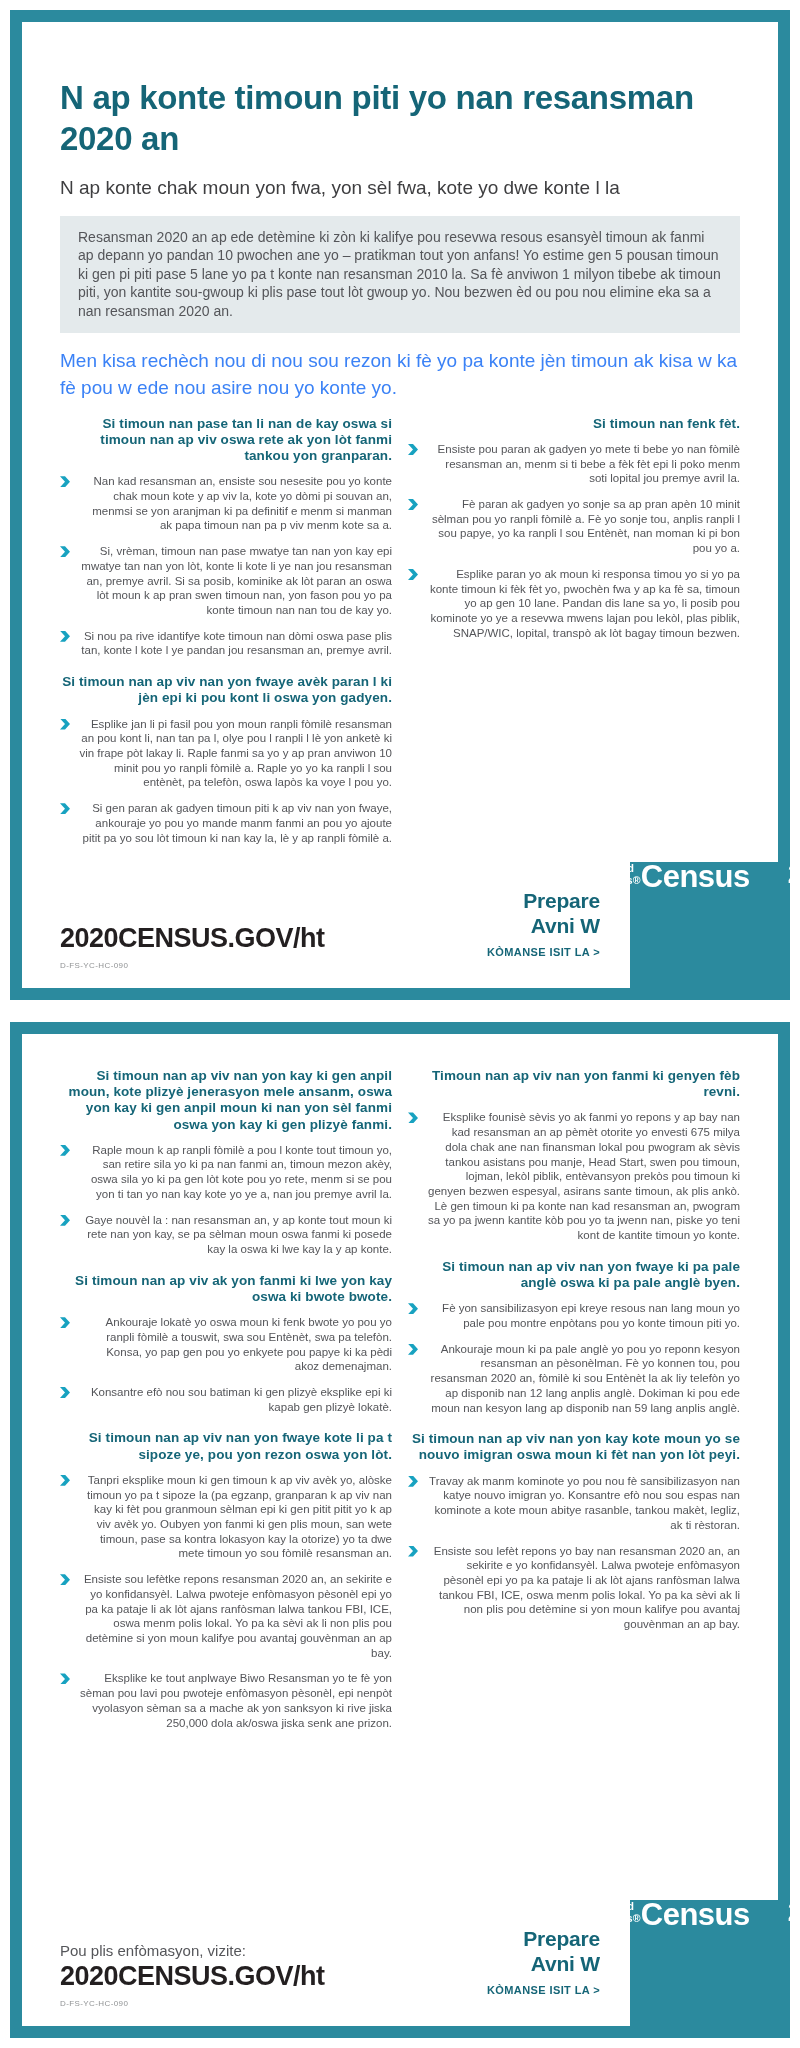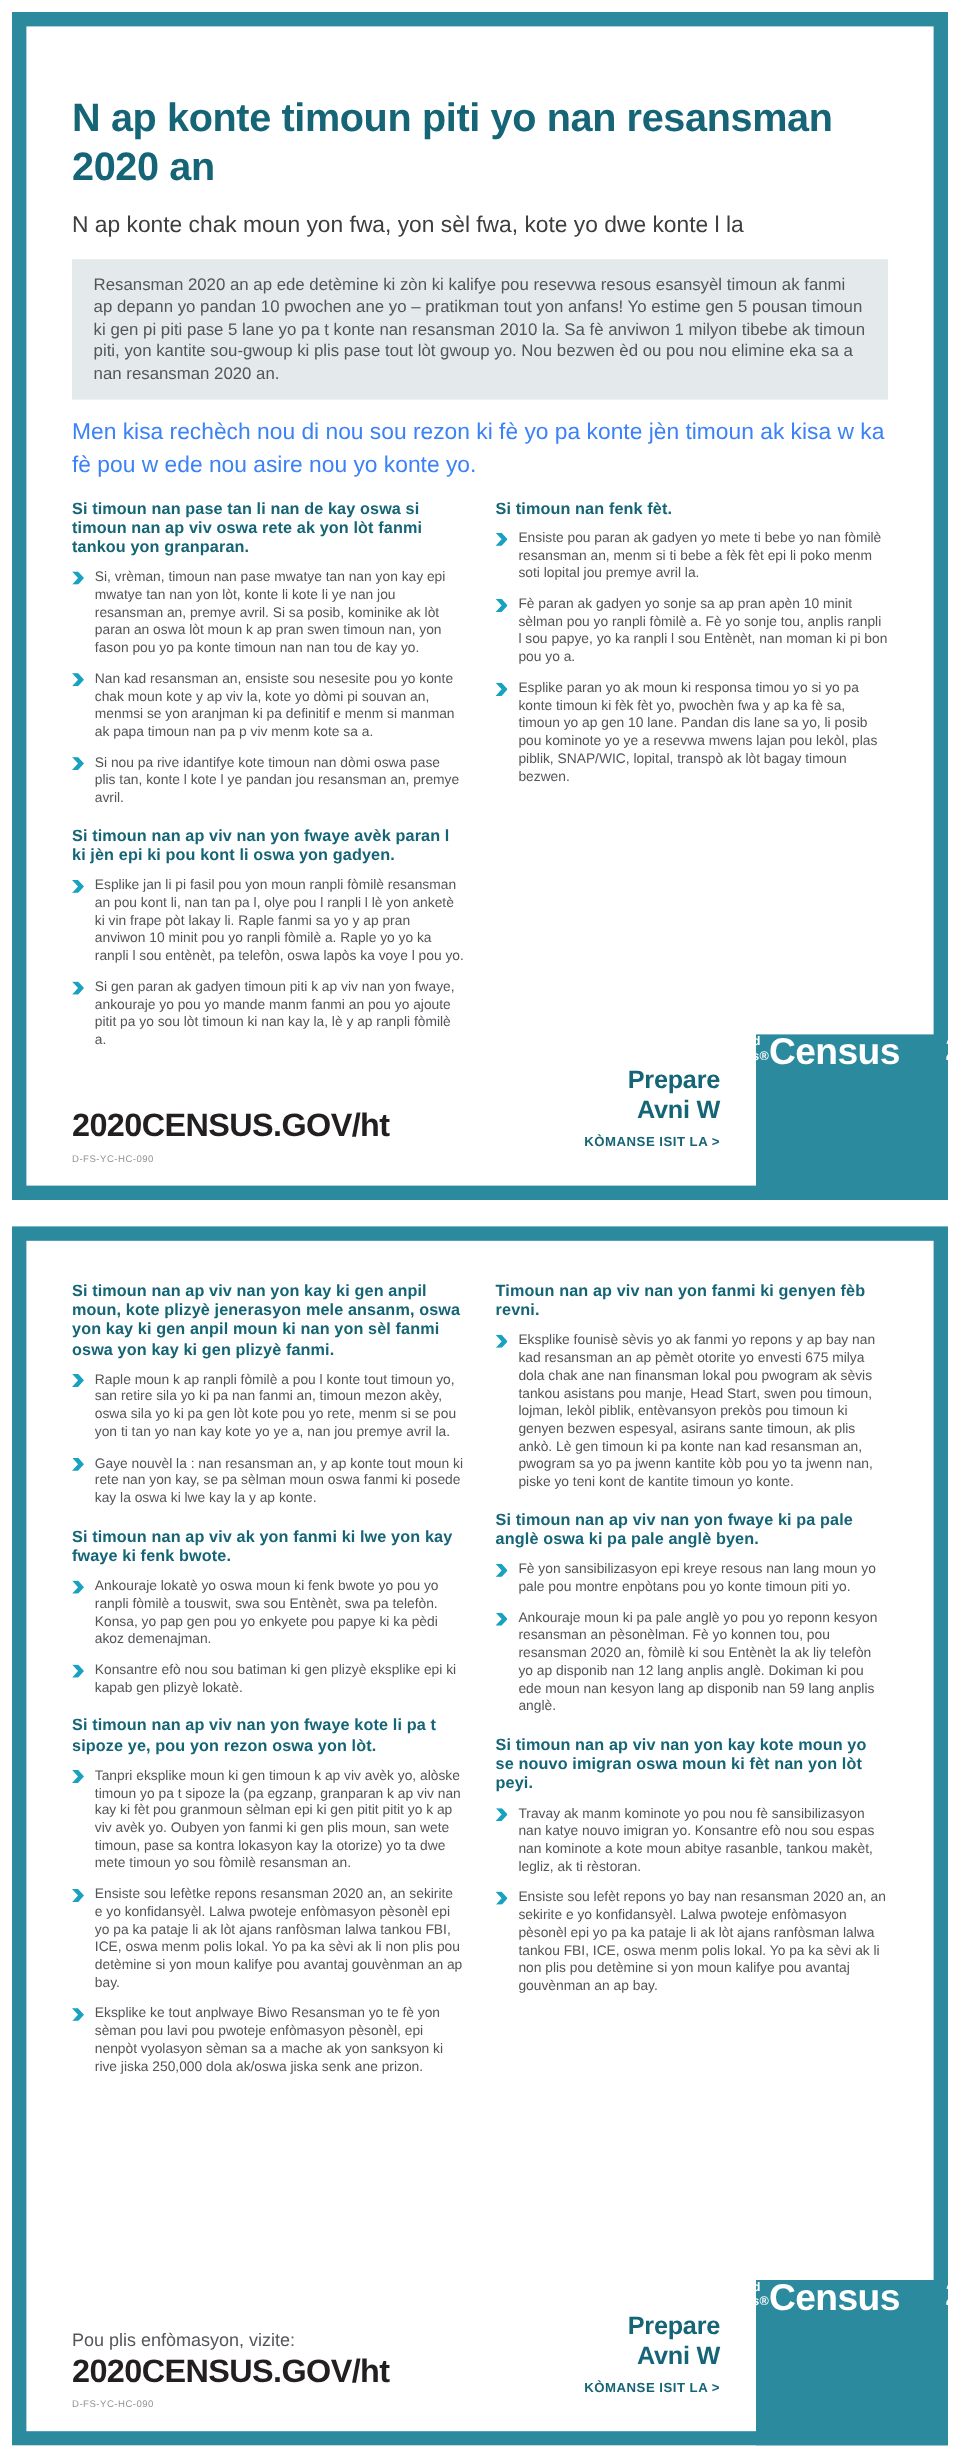--- a/index.html
+++ b/index.html
@@ -33,21 +33,21 @@
     font-size:19px;line-height:1.25;font-weight:normal;
   }
   .graybox{
     margin-top:16px;background:var(--graybox);color:var(--body);
     padding:12px 18px;font-size:14px;line-height:1.33;
   }
   .intro{
     margin:14px 0 0 0;color:#3b82f6;
     font-size:19px;line-height:1.45;font-weight:normal;
   }
-  .cols{display:flex;gap:26px;margin-top:14px;}
+  .cols{display:flex;gap:16px;margin-top:14px;text-align:right;}
   #card2 .cols{margin-top:0;}
   .col{flex:1;min-width:0;}
 
   .col-heading{
     color:var(--tealdark);font-size:13.5px;line-height:1.2;
     font-weight:bold;margin:16px 0 10px 0;letter-spacing:0.1px;
   }
   .col-heading:first-child{margin-top:0;}
   .bullet{display:flex;gap:9px;margin:0 0 11px 0;}
   .chev{
@@ -84,25 +84,25 @@
     <h1 class="title">N ap konte timoun piti yo nan resansman 2020 an</h1>
     <h2 class="subtitle">N ap konte chak moun yon fwa, yon sèl fwa, kote yo dwe konte l la</h2>
     <div class="graybox">Resansman 2020 an ap ede detèmine ki zòn ki kalifye pou resevwa resous esansyèl timoun ak fanmi ap depann yo pandan 10 pwochen  ane yo – pratikman tout yon anfans! Yo estime gen 5 pousan timoun ki gen pi piti pase 5 lane yo pa t konte nan resansman 2010 la. Sa fè anviwon 1 milyon tibebe ak timoun piti, yon kantite sou-gwoup ki plis pase tout lòt gwoup yo. Nou bezwen èd ou pou nou elimine eka sa a nan resansman 2020 an.</div>
     <p class="intro">Men kisa rechèch nou di nou sou rezon ki fè yo pa konte jèn timoun ak kisa w ka fè pou w ede nou  asire nou yo konte yo.</p>
 
     <div class="cols">
       <div class="col">
           <h3 class="col-heading">Si timoun nan pase tan li nan de kay oswa si timoun nan ap viv oswa rete ak yon lòt fanmi tankou yon granparan.</h3>
           <div class="bullet">
             <span class="chev"></span>
+            <p>Nan kad resansman an, ensiste sou nesesite pou yo konte chak moun kote y ap viv la, kote yo dòmi pi souvan an, menmsi se yon aranjman ki pa definitif e menm si manman ak papa timoun nan pa p viv menm kote sa a.</p>
+          </div>
+          <div class="bullet">
+            <span class="chev"></span>
             <p>Si, vrèman, timoun nan pase mwatye tan nan yon kay epi mwatye tan nan yon lòt, konte li kote li ye nan jou resansman an, premye avril. Si sa posib, kominike ak lòt paran an oswa lòt moun k ap pran swen timoun nan, yon fason pou yo pa konte timoun nan nan tou de kay yo.</p>
-          </div>
-          <div class="bullet">
-            <span class="chev"></span>
-            <p>Nan kad resansman an, ensiste sou nesesite pou yo konte chak moun kote y ap viv la, kote yo dòmi pi souvan an, menmsi se yon aranjman ki pa definitif e menm si manman ak papa timoun nan pa p viv menm kote sa a.</p>
           </div>
           <div class="bullet">
             <span class="chev"></span>
             <p>Si nou pa rive idantifye kote timoun nan dòmi oswa pase plis tan, konte l kote l ye pandan jou resansman an, premye avril.</p>
           </div>
           <h3 class="col-heading">Si timoun nan ap viv nan yon fwaye avèk paran l ki jèn epi ki pou kont li oswa yon gadyen.</h3>
           <div class="bullet">
             <span class="chev"></span>
             <p>Esplike jan li pi fasil pou yon moun ranpli fòmilè resansman an pou kont li, nan tan pa l, olye pou l ranpli l lè yon anketè ki vin frape pòt lakay li. Raple fanmi sa yo y ap pran anviwon 10 minit pou yo ranpli fòmilè a. Raple yo yo ka ranpli l sou entènèt, pa telefòn, oswa lapòs ka voye l pou yo.</p>
           </div>
@@ -155,21 +155,21 @@
       <div class="col">
           <h3 class="col-heading">Si timoun nan ap viv nan yon kay ki gen anpil moun, kote plizyè jenerasyon mele ansanm, oswa yon kay ki gen anpil moun ki nan yon sèl fanmi oswa yon kay ki gen plizyè fanmi.</h3>
           <div class="bullet">
             <span class="chev"></span>
             <p>Raple moun k ap ranpli fòmilè a pou l konte tout timoun yo, san retire sila yo ki pa nan fanmi an, timoun mezon akèy, oswa sila yo ki pa gen lòt kote pou yo rete, menm si se pou yon ti tan yo nan kay kote yo ye a, nan jou premye avril la.</p>
           </div>
           <div class="bullet">
             <span class="chev"></span>
             <p>Gaye nouvèl la : nan resansman an, y ap konte tout moun ki rete nan yon kay, se pa sèlman moun oswa fanmi ki posede kay la oswa ki lwe kay la y ap konte.</p>
           </div>
-          <h3 class="col-heading">Si timoun nan ap viv ak yon fanmi ki lwe yon kay fwaye ki fenk bwote.</h3>
+          <h3 class="col-heading">Si timoun nan ap viv ak yon fanmi ki lwe yon kay oswa ki bwote bwote.</h3>
           <div class="bullet">
             <span class="chev"></span>
             <p>Ankouraje lokatè yo oswa moun ki fenk bwote yo pou yo ranpli fòmilè a touswit, swa sou Entènèt, swa pa telefòn. Konsa, yo pap gen pou yo enkyete pou papye ki ka pèdi akoz demenajman.</p>
           </div>
           <div class="bullet">
             <span class="chev"></span>
             <p>Konsantre efò nou sou batiman ki gen plizyè eksplike epi ki kapab gen plizyè lokatè.</p>
           </div>
           <h3 class="col-heading">Si timoun nan ap viv nan yon fwaye kote li pa t sipoze ye, pou yon rezon oswa yon lòt.</h3>
           <div class="bullet">

